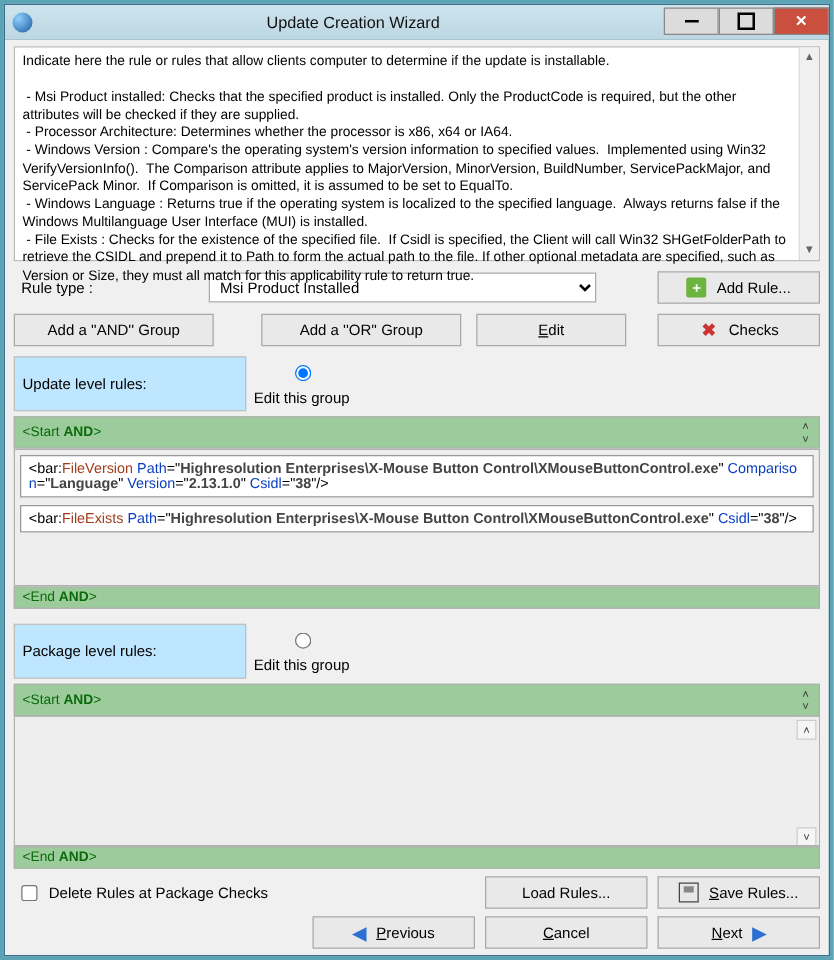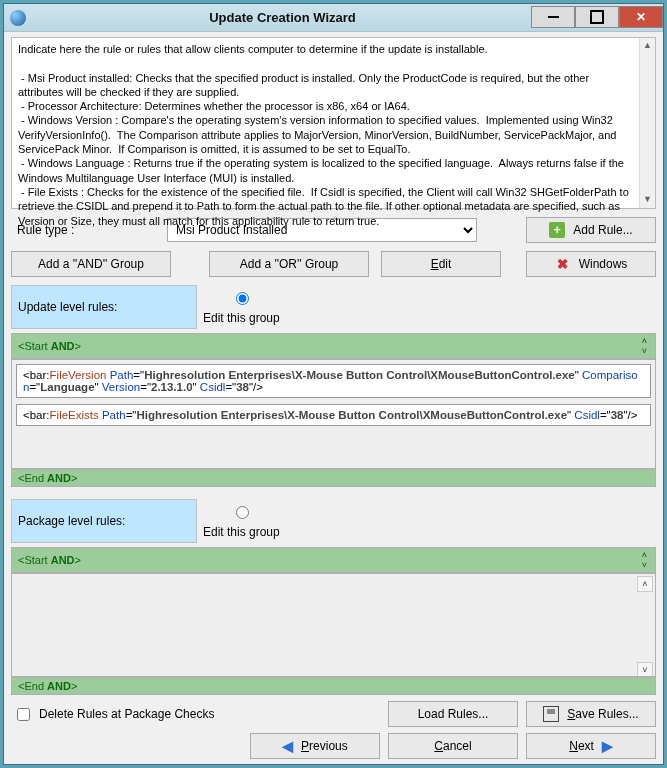--- a/index.html
+++ b/index.html
@@ -18,21 +18,20 @@
     background: #f0f0f0;
     border: 1px solid #3a6e8b;
     display: flex; flex-direction: column;
   }
   .titlebar {
     height: 28px;
     background: linear-gradient(#cde4ed,#bcd7e3);
     border-bottom: 1px solid #a7c5d0;
     display: flex; align-items: center;
     padding-left: 6px;
-    font-weight: bold;
   }
   .titlebar .icon { width:16px; height:16px; border-radius:50%; background: radial-gradient(circle at 30% 30%, #8fd0ff, #1a5b9c); margin-right:8px; }
   .titlebar .title { flex:1; text-align:center; font-size:13px; color:#111; }
   .winbtns { display:flex; }
   .winbtn {
     width:44px; height:22px; margin-top:-2px; margin-right:0;
     border:1px solid #888; background:#dcdcdc;
     display:flex; align-items:center; justify-content:center;
     font-size:12px; font-family: "Segoe UI Symbol", sans-serif;
   }
@@ -168,21 +167,21 @@
       </button>
       <button class="std" style="min-width:160px;margin-left:32px">
         <span>Add a ''OR'' Group</span>
       </button>
       <button class="std" style="min-width:120px;margin-left:6px">
         <span><span class="underline-accel">E</span><span>dit</span></span>
       </button>
       <div class="flex-spacer"></div>
       <button class="std iconbtn">
         <span class="xred">✖</span>
-        <span>Windows</span>
+        <span>Checks</span>
       </button>
     </div>
 
     <div class="row" style="gap:0;align-items:stretch">
       <div class="section-label" style="flex:0 0 186px">
         <span>Update level rules:</span>
       </div>
       <div class="radio-row">
         <input type="radio" checked="" style="">
         <span>Edit this group</span>

